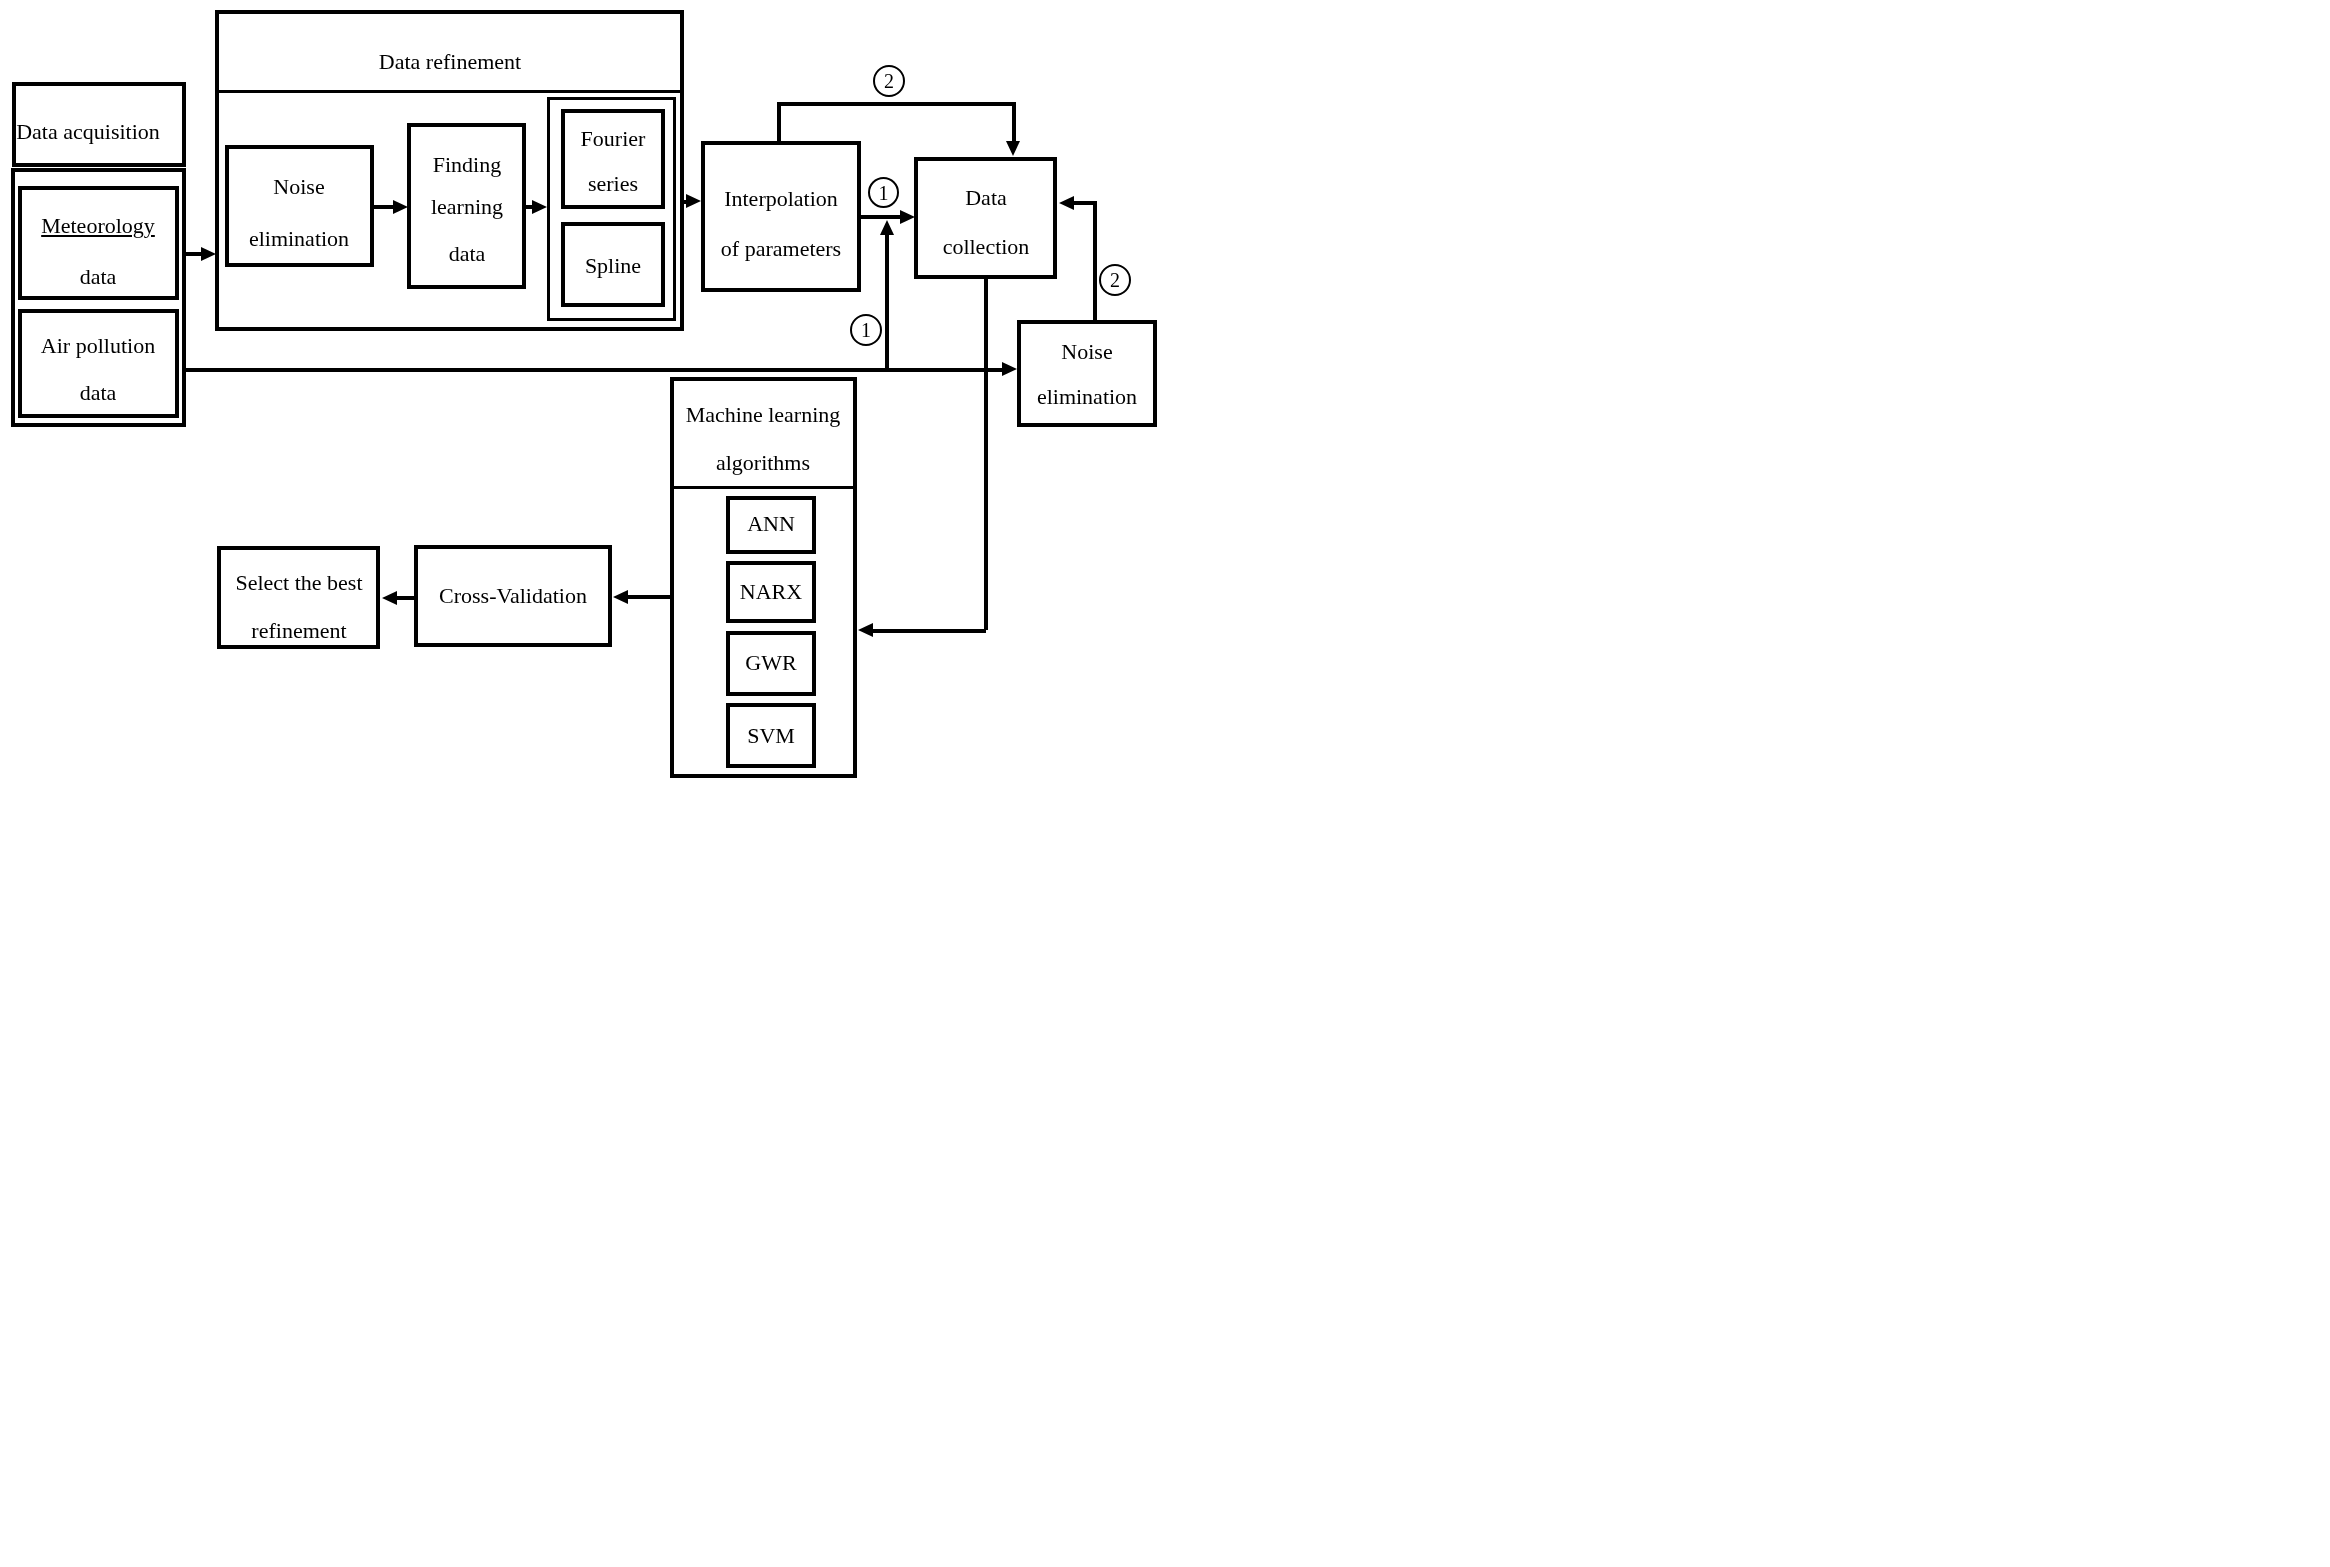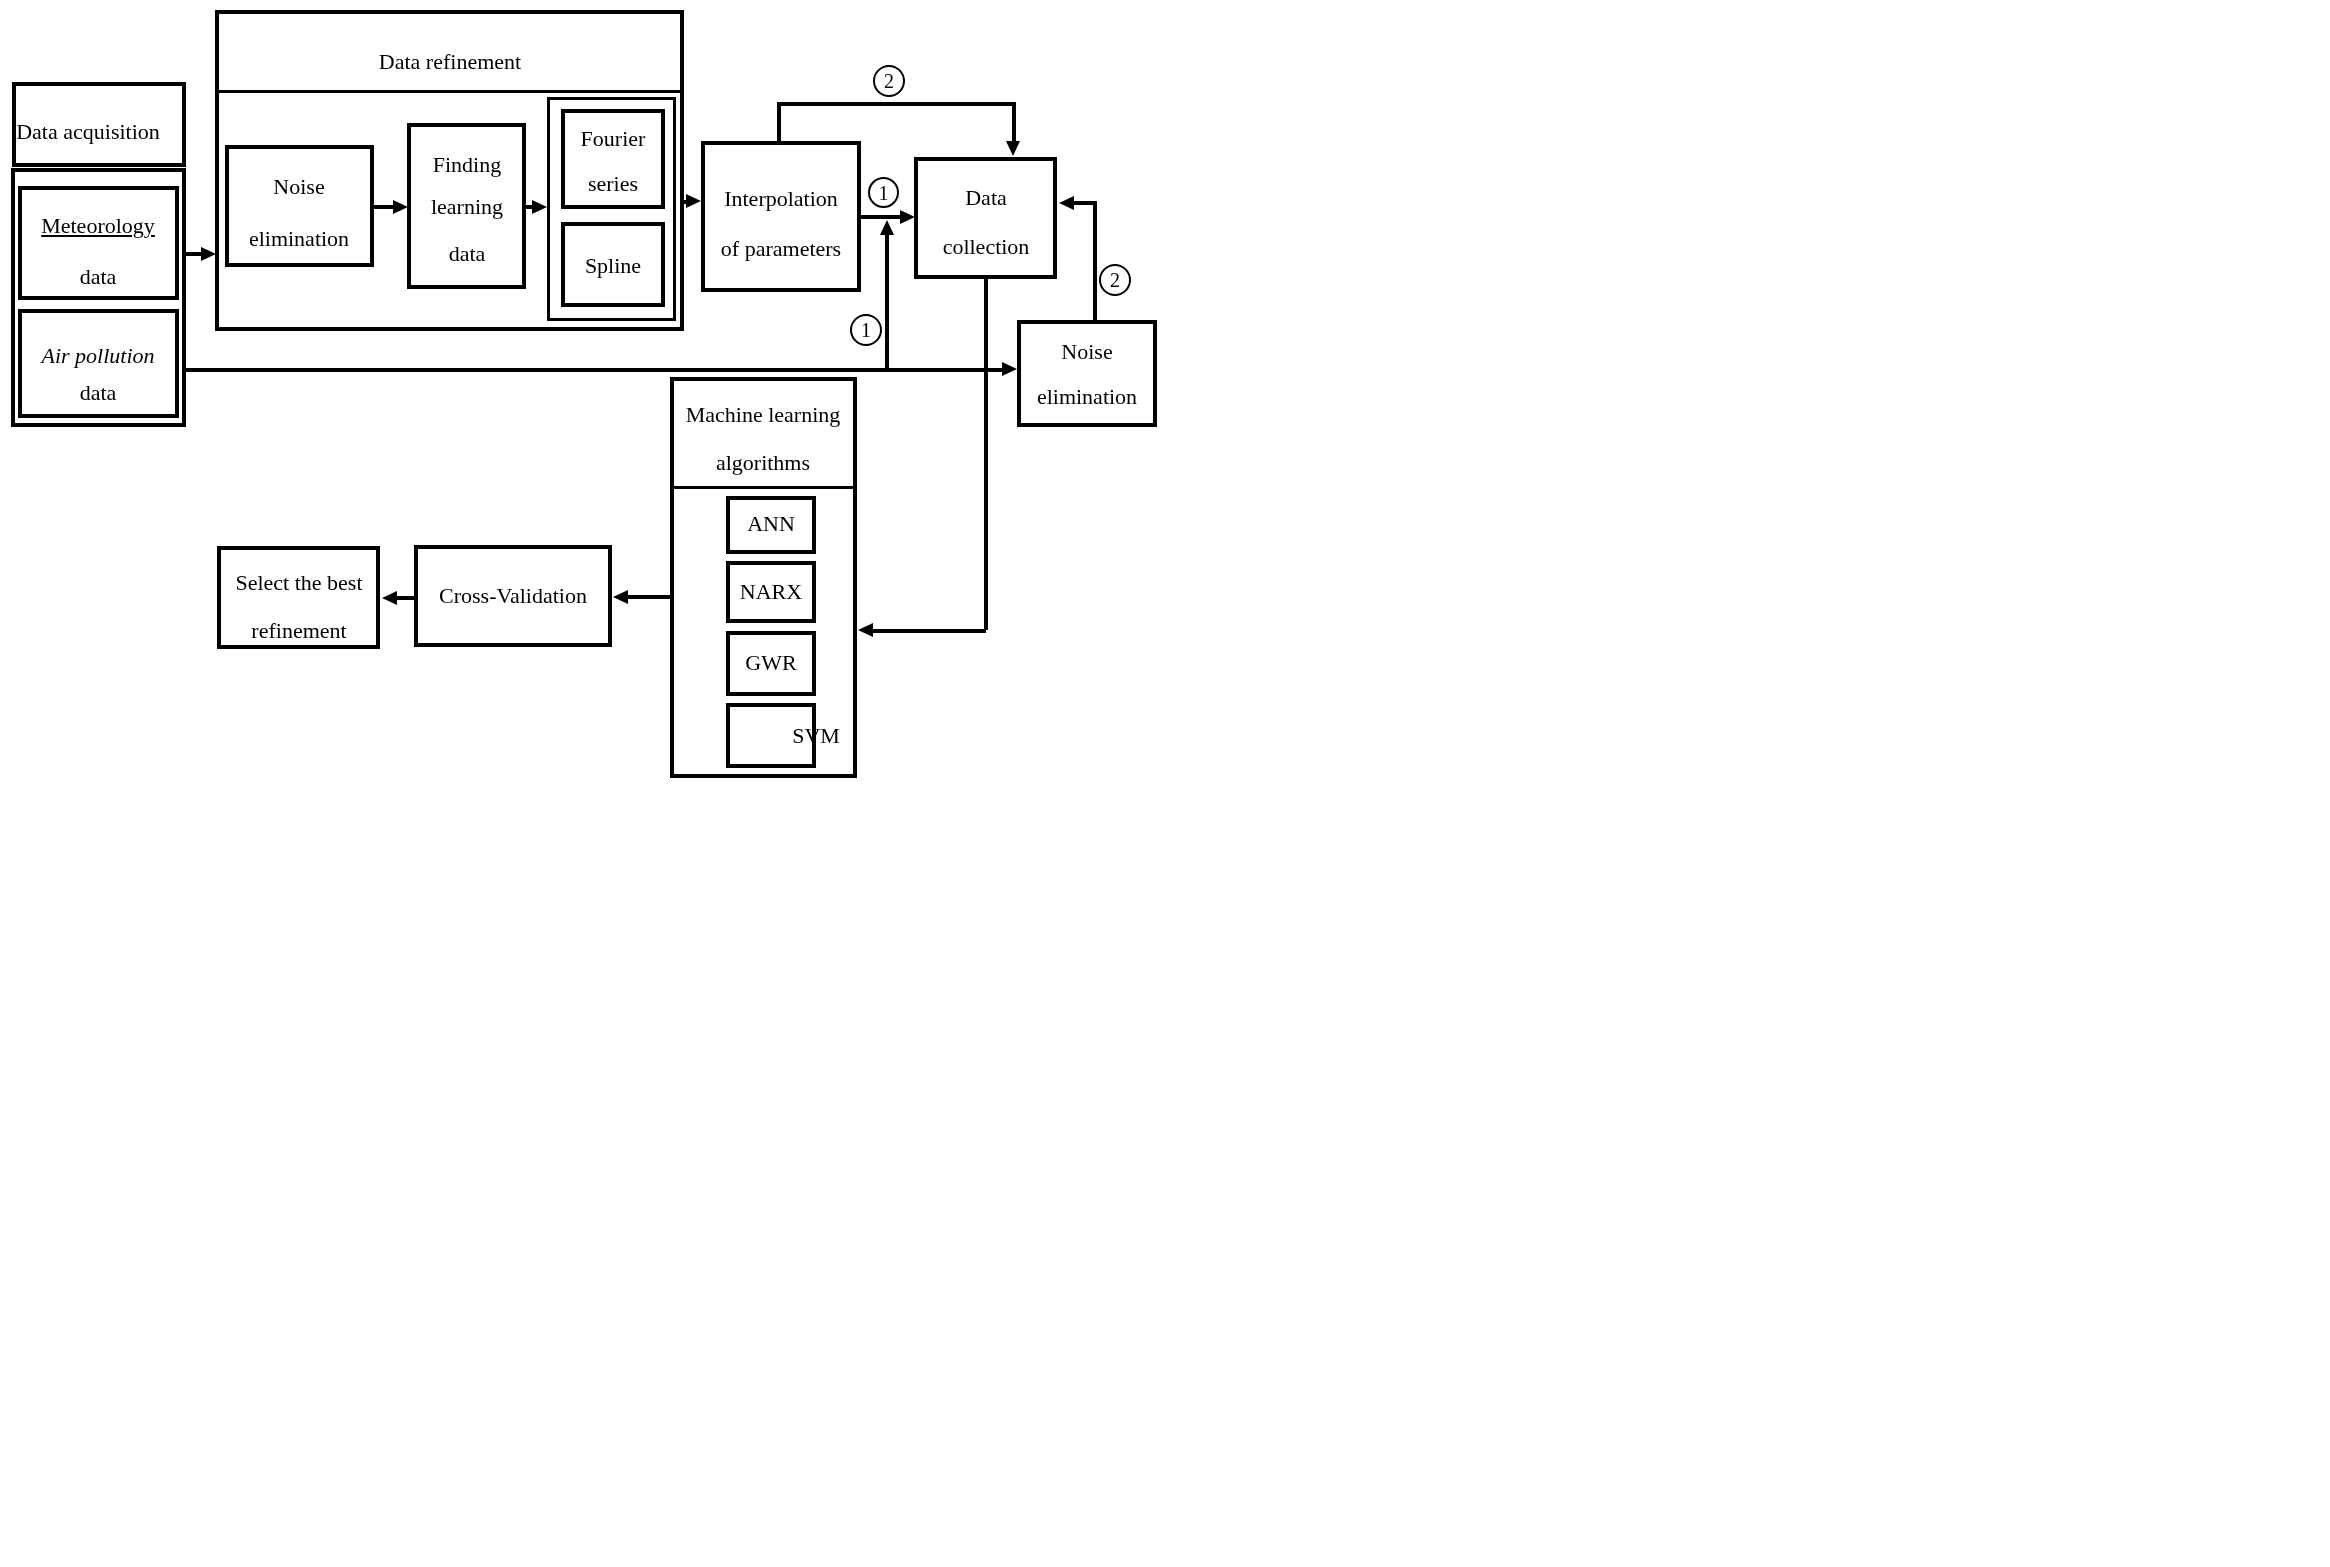--- a/index.html
+++ b/index.html
@@ -49,21 +49,21 @@
 <body>
 
 <div id="canvas" style="width: 1165px; height: 784px; background: rgb(255, 255, 255);">
     <div class="box" style="left: 12px; top: 82px; width: 174px; height: 85px; border-width: 4px;"></div>
     <div class="lbl" style="left: 88px; top: 132px;">Data acquisition</div>
     <div class="box" style="left: 11.4px; top: 168px; width: 175px; height: 259px; border-width: 4px;"></div>
     <div class="box" style="left: 17.5px; top: 186px; width: 161px; height: 114px; border-width: 4px;"></div>
     <div class="lbl" style="left: 98px; top: 226px; text-decoration: underline;">Meteorology</div>
     <div class="lbl" style="left: 98px; top: 277px;">data</div>
     <div class="box" style="left: 17.5px; top: 309px; width: 161px; height: 109px; border-width: 4px;"></div>
-    <div class="lbl" style="left: 98px; top: 356px; font-style: italic;">Air pollution</div>
+    <div class="lbl" style="left: 98px; top: 346px;">Air pollution</div>
     <div class="lbl" style="left: 98px; top: 393px;">data</div>
     <div class="box" style="left: 215px; top: 10px; width: 469px; height: 321px; border-width: 4px;"></div>
     <div class="lbl" style="left: 450px; top: 54px; margin-top: 8px;">Data refinement</div>
     <div class="box" style="left: 225px; top: 145px; width: 149px; height: 122px; border-width: 4px;"></div>
     <div class="lbl" style="left: 299px; top: 187px;">Noise</div>
     <div class="lbl" style="left: 299px; top: 239px;">elimination</div>
     <div class="box" style="left: 407px; top: 123px; width: 119px; height: 166px; border-width: 4px;"></div>
     <div class="lbl" style="left: 467px; top: 165px;">Finding</div>
     <div class="lbl" style="left: 467px; top: 207px;">learning</div>
     <div class="lbl" style="left: 467px; top: 254px;">data</div>
@@ -85,21 +85,21 @@
     <div class="box" style="left: 670px; top: 377px; width: 187px; height: 401px; border-width: 4px;"></div>
     <div class="lbl" style="left: 763px; top: 415px;">Machine learning</div>
     <div class="lbl" style="left: 763px; top: 463px;">algorithms</div>
     <div class="box" style="left: 726px; top: 496px; width: 90px; height: 58px; border-width: 4px;"></div>
     <div class="lbl" style="left: 771px; top: 524px;">ANN</div>
     <div class="box" style="left: 726px; top: 561px; width: 90px; height: 62px; border-width: 4px;"></div>
     <div class="lbl" style="left: 771px; top: 592px;">NARX</div>
     <div class="box" style="left: 726px; top: 631px; width: 90px; height: 65px; border-width: 4px;"></div>
     <div class="lbl" style="left: 771px; top: 663px;">GWR</div>
     <div class="box" style="left: 726px; top: 703px; width: 90px; height: 65px; border-width: 4px;"></div>
-    <div class="lbl" style="left: 771px; top: 736px; margin-left: 45px;">SVM</div>
+    <div class="lbl" style="left: 771px; top: 736px;">SVM</div>
     <div class="box" style="left: 414px; top: 545px; width: 198px; height: 102px; border-width: 4px;"></div>
     <div class="lbl" style="left: 513px; top: 596px;">Cross-Validation</div>
     <div class="box" style="left: 217px; top: 546px; width: 163px; height: 103px; border-width: 4px;"></div>
     <div class="lbl" style="left: 299px; top: 583px;">Select the best</div>
     <div class="lbl" style="left: 299px; top: 631px;">refinement</div>
     <div class="rect" style="left: 215px; top: 90px; width: 469px; height: 3.4px;"></div>
     <div class="rect" style="left: 670px; top: 486px; width: 187px; height: 3.4px;"></div>
     <div class="rect" style="left: 186px; top: 252px; width: 17.5px; height: 4px;"></div>
     <div class="rect" style="left: 373px; top: 205px; width: 23px; height: 4px;"></div>
     <div class="rect" style="left: 526px; top: 205px; width: 10.8px; height: 4px;"></div>

